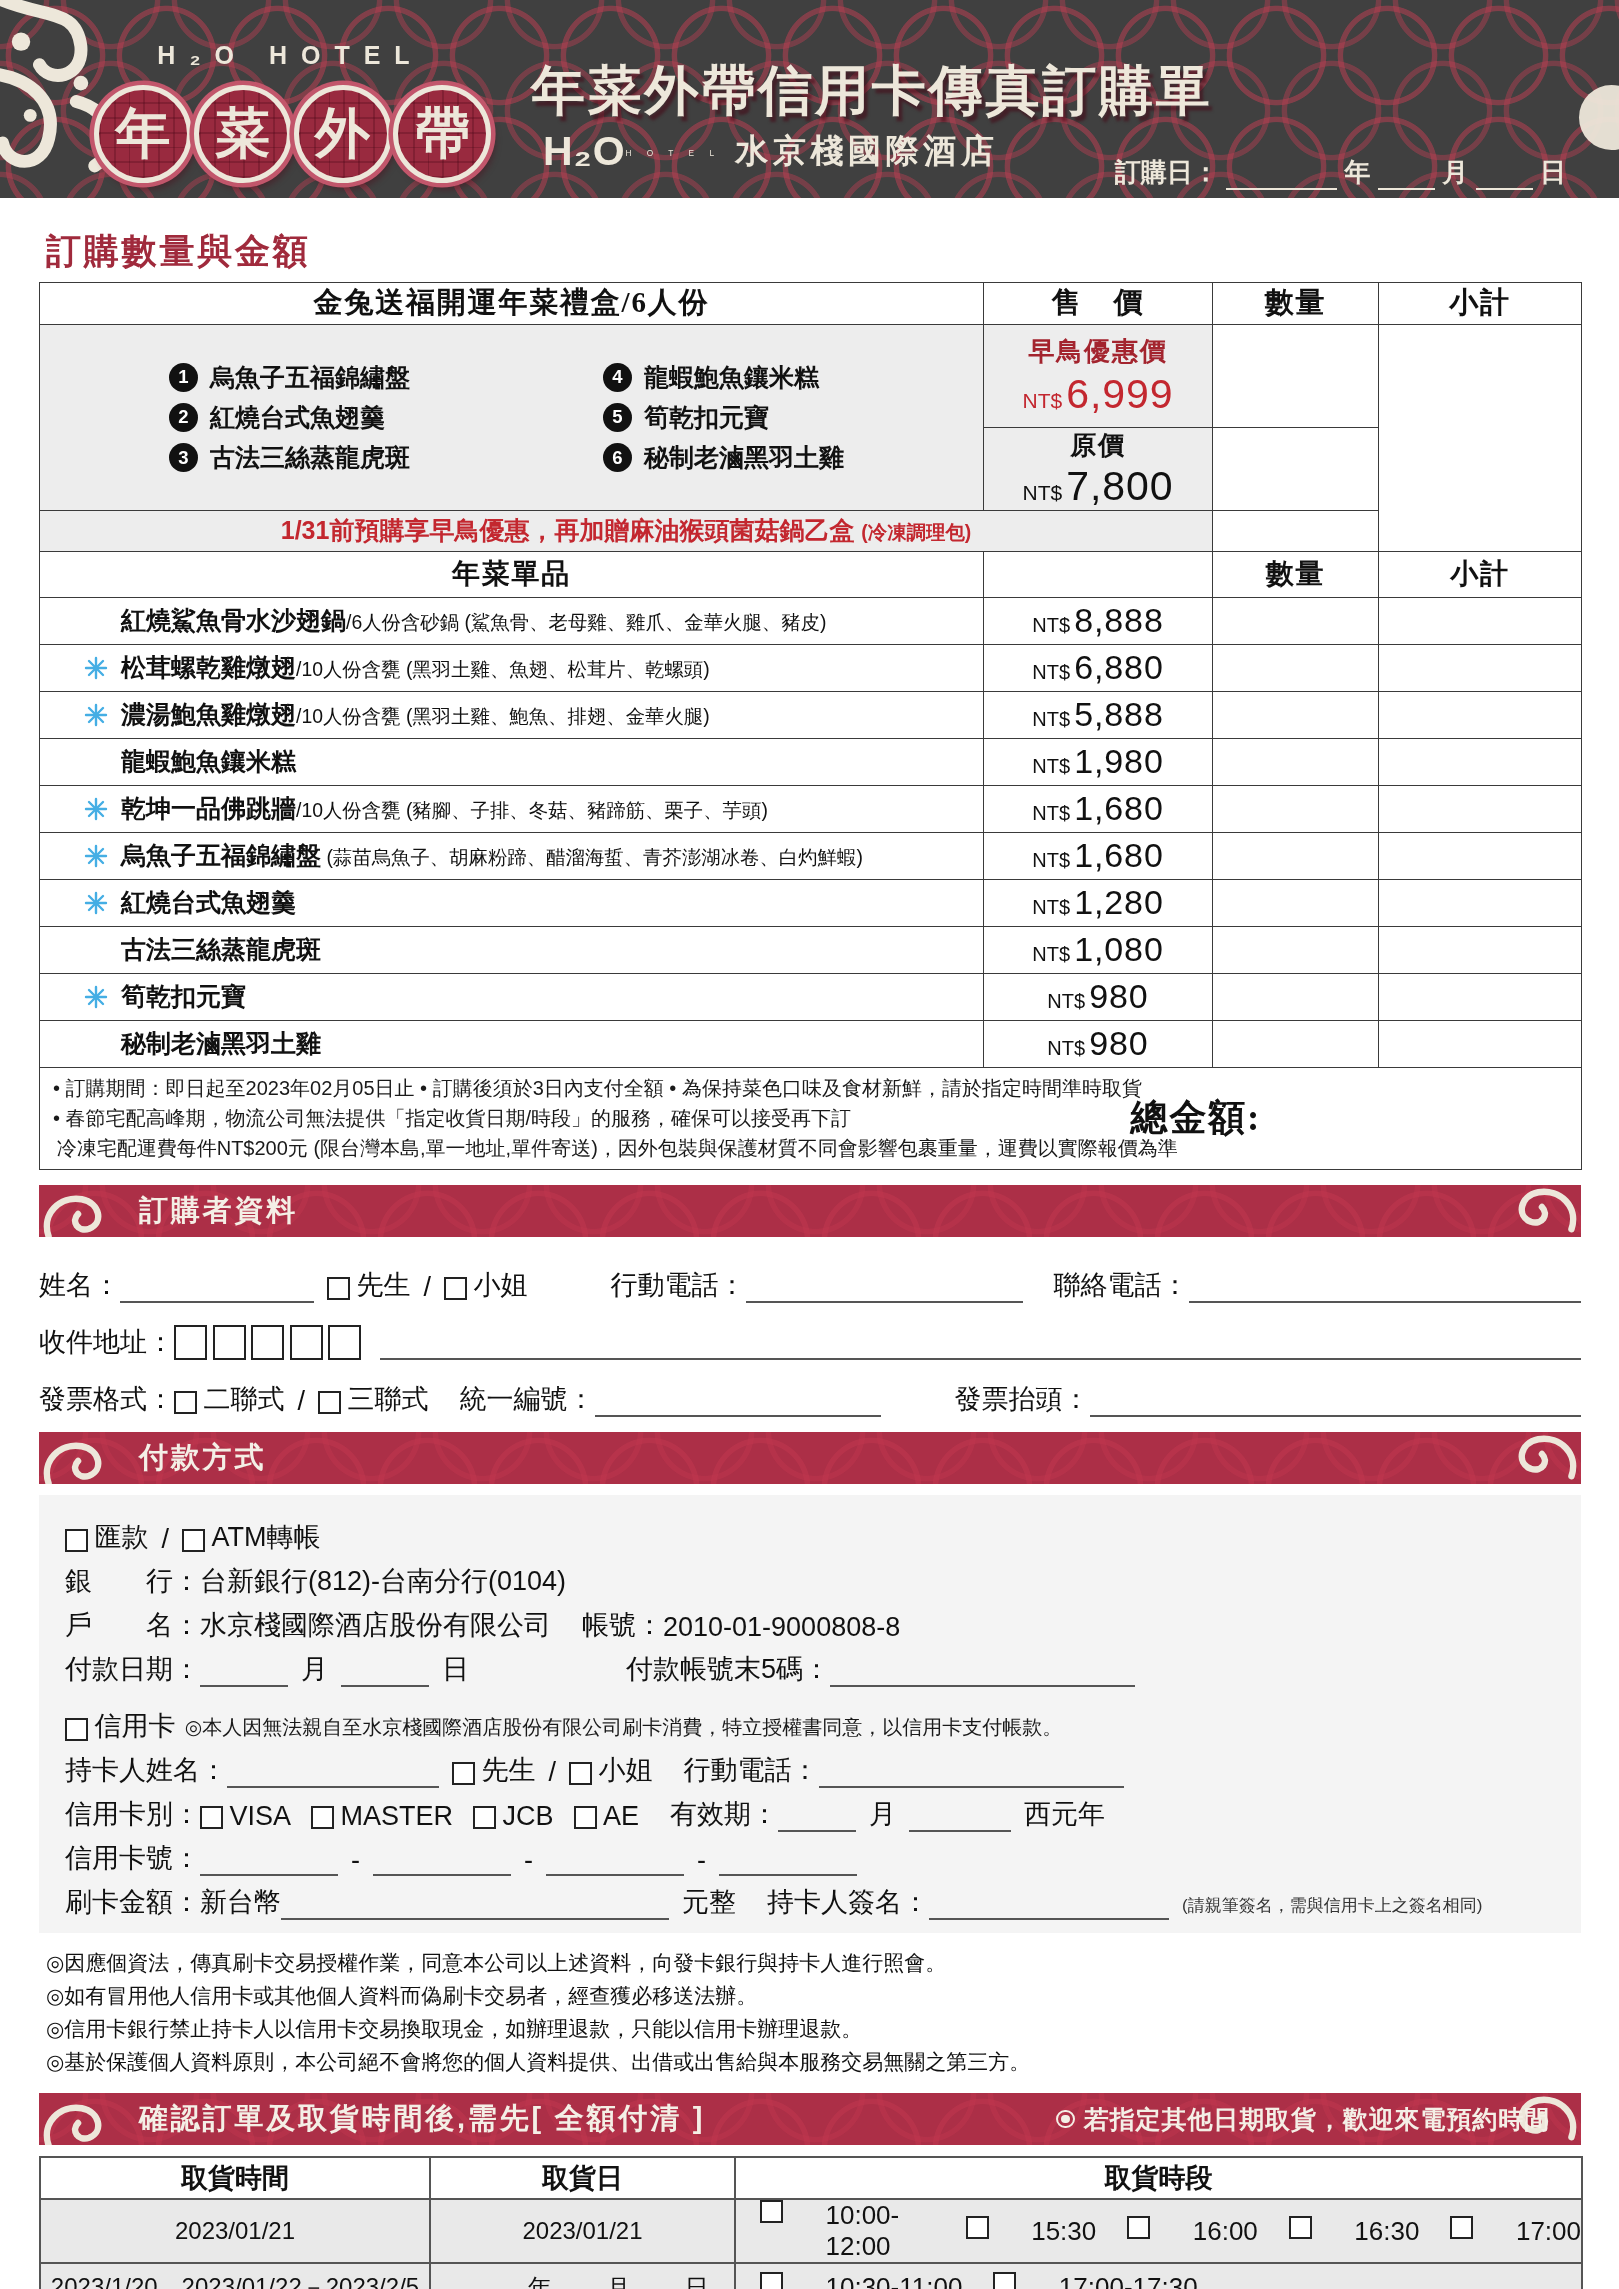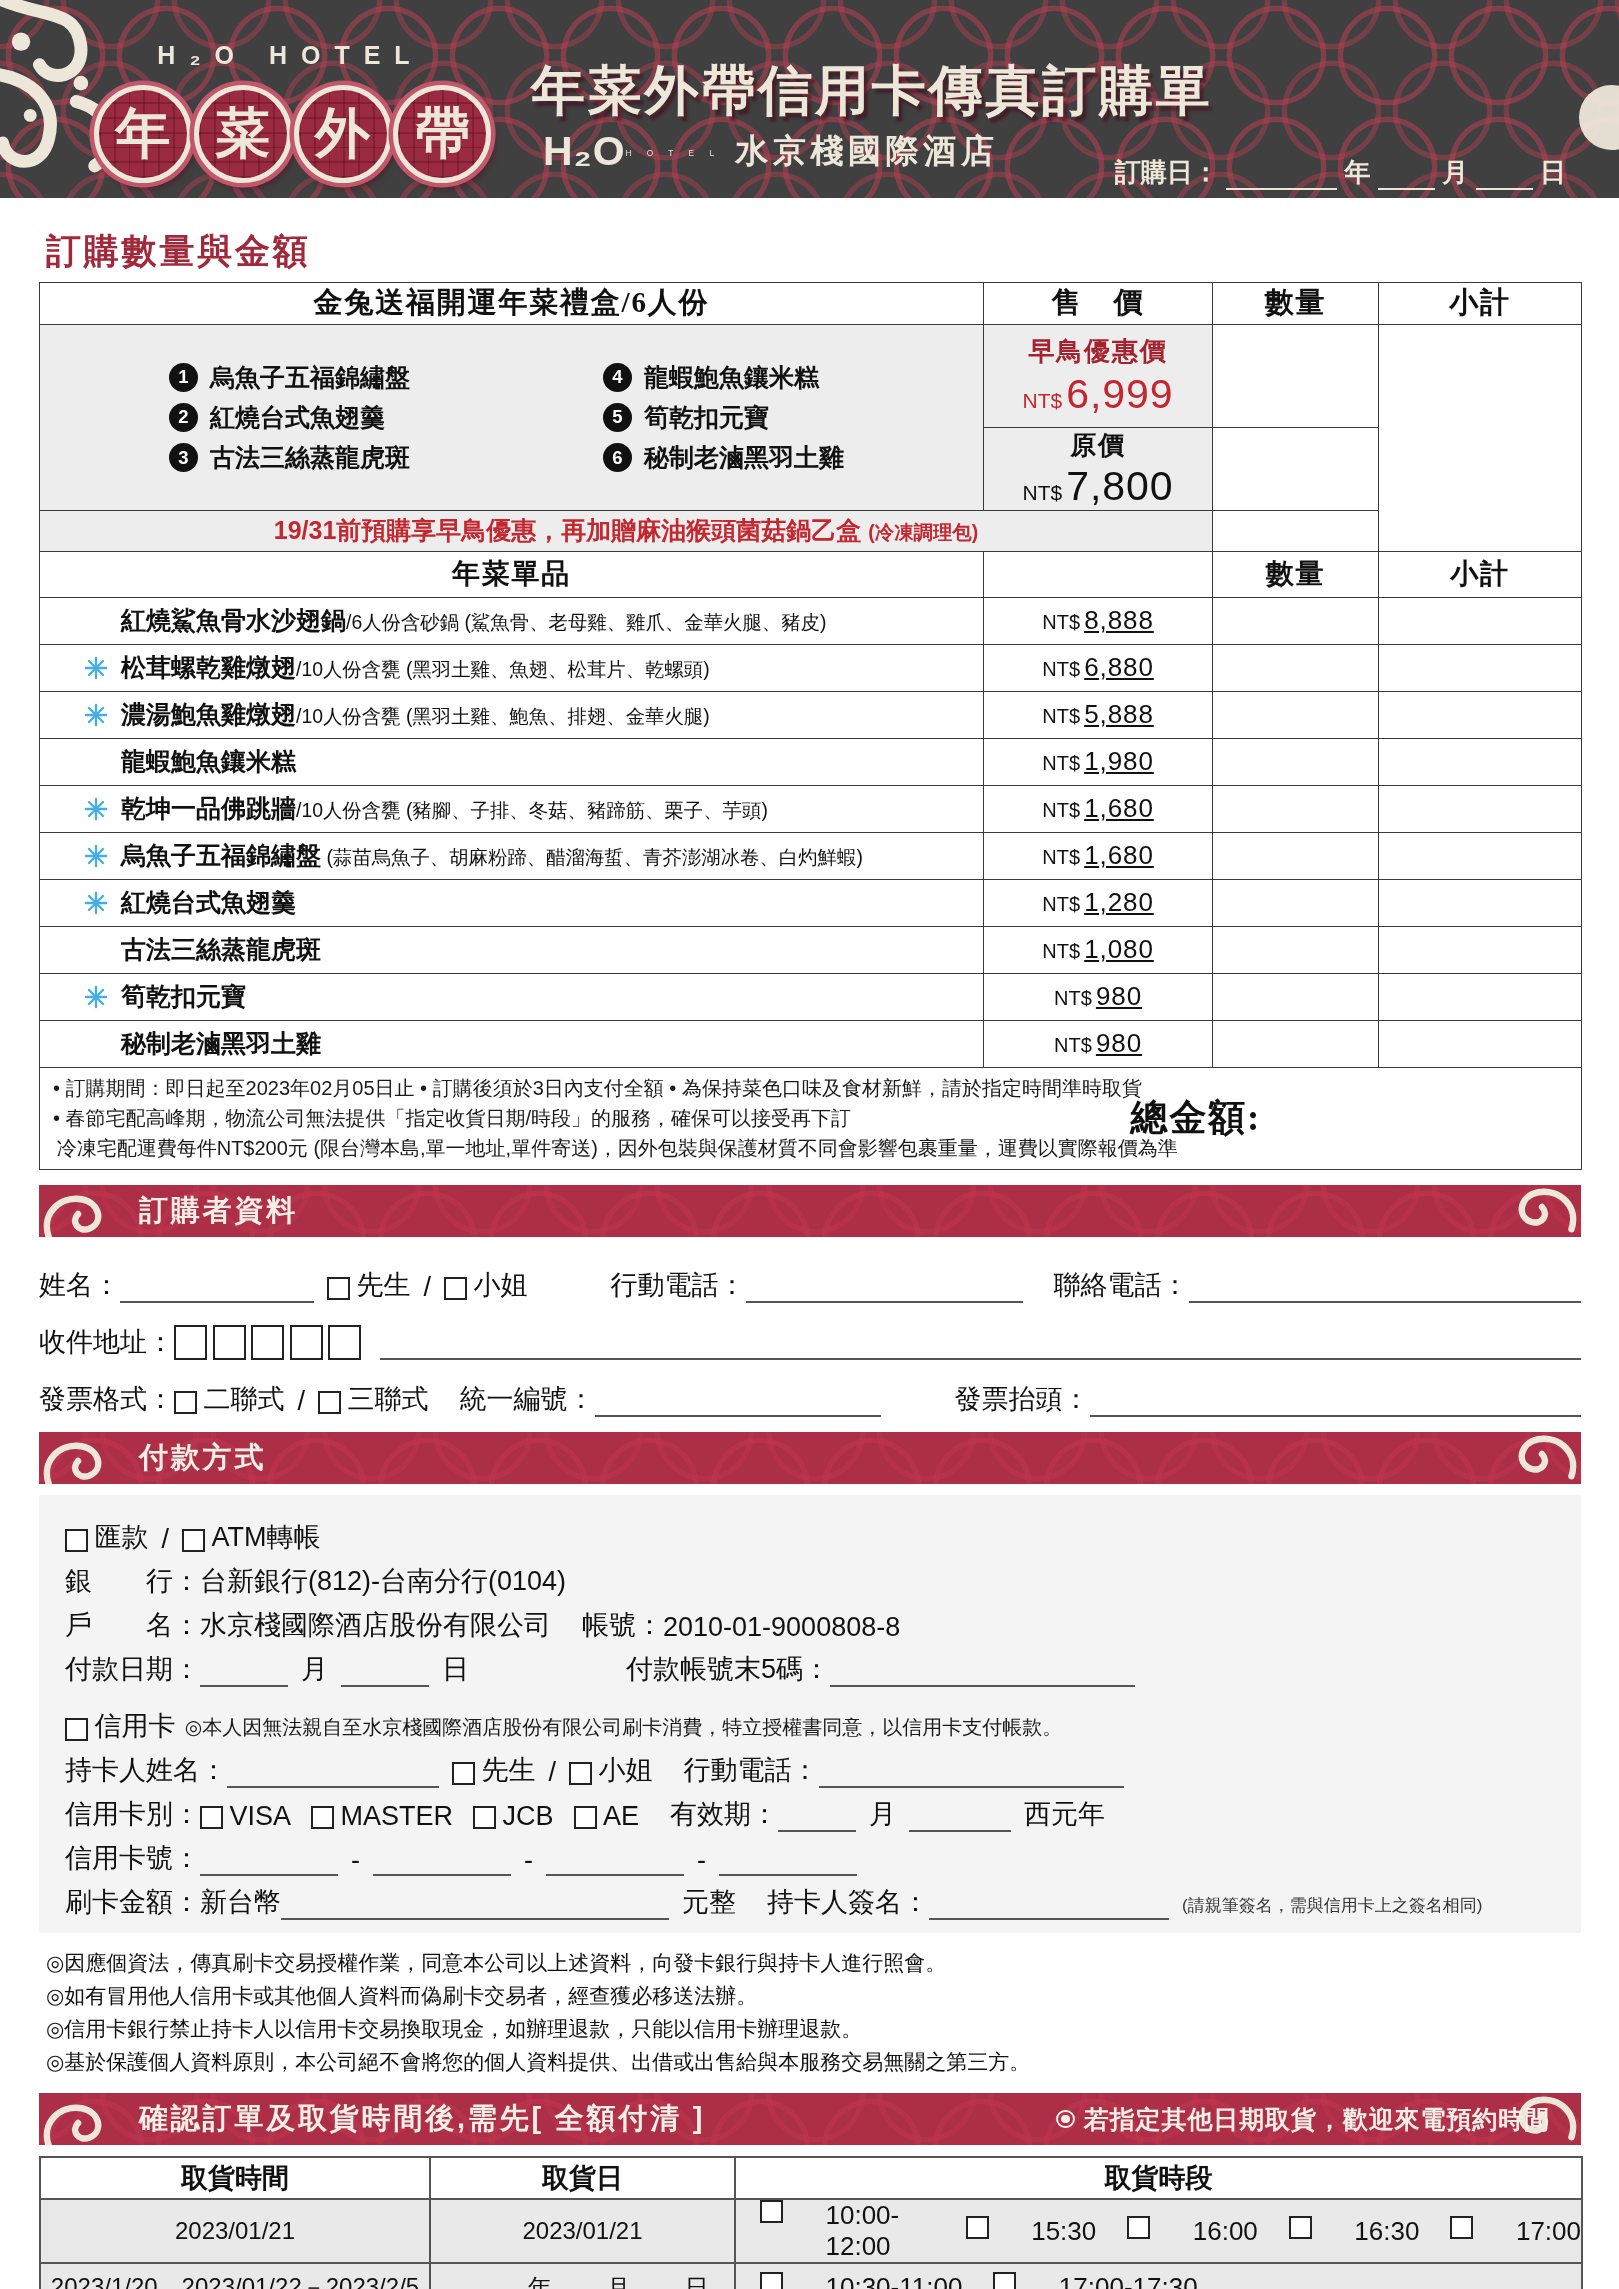--- a/index.html
+++ b/index.html
@@ -60,21 +60,21 @@
   .qty-cell, .sub-cell { background:#fff; }
   .promo-cell { background:#EDEDED; height:41px; text-align:center; color:#C3272F; font-weight:bold; font-size:25px; white-space:nowrap; }
   .promo-small { font-size:19.4px; font-weight:bold; }
   .subhead { font-size:28px; height:46px; letter-spacing:1.8px; }
   .item-cell { position:relative; height:47px; padding-left:81px; white-space:nowrap; overflow:hidden; }
   .item-name { font-size:25px; font-weight:600; }
   .item-detail { font-size:19.4px; font-weight:400; }
   .snow { position:absolute; left:44px; top:50%; transform:translateY(-50%); }
   .price-cell { text-align:center; white-space:nowrap; }
   .p-cur { font-size:20px; }
-  .p-amt { font-size:26px; letter-spacing:0.9px;text-decoration:underline; }
+  .p-amt { font-size:34px; letter-spacing:0.9px; }
   .foot-row td { height:96px; padding:5.5px 9.2px 5.5px 13px; }
   .foot-flex { display:flex; align-items:center; }
   .notes { width:1061px; flex:none; font-size:20px; line-height:1.5; color:#1a1a1a; }
   .note-line { display:flex; align-items:center; white-space:nowrap; }
   .total-label { font-family:"Liberation Serif","DejaVu Serif",serif; font-size:37px; font-weight:bold; letter-spacing:1.8px; margin-left:16.6px; }
 
   
   .banner { position:relative; margin:14.8px 39px 0; height:52px; background:#AC2F47; overflow:hidden;
             display:flex; align-items:center; color:#F4EFE6; font-size:29px; font-weight:bold;
             letter-spacing:2.8px; padding-left:100px; }
@@ -219,21 +219,21 @@
       <td class="sub-cell" rowspan="3"></td>
     </tr>
     <tr>
       <td class="orig-cell">
         <div class="orig-label">原價</div>
         <div><span class="cur">NT$</span> <span class="amt">7,800</span></div>
       </td>
       <td class="qty-cell"></td>
     </tr>
     <tr>
-      <td class="promo-cell" colspan="2"><span>19/31前預購享早鳥優惠，再加贈麻油猴頭菌菇鍋乙盒 </span><span class="promo-small">(冷凍調理包)</span></td>
+      <td class="promo-cell" colspan="2"><span>1/31前預購享早鳥優惠，再加贈麻油猴頭菌菇鍋乙盒 </span><span class="promo-small">(冷凍調理包)</span></td>
       <td class="qty-cell"></td>
     </tr>
     <tr>
       <td class="serifhead subhead">年菜單品</td>
       <td></td>
       <td class="serifhead subhead">數量</td>
       <td class="serifhead subhead">小計</td>
     </tr>
 
     <tr>

